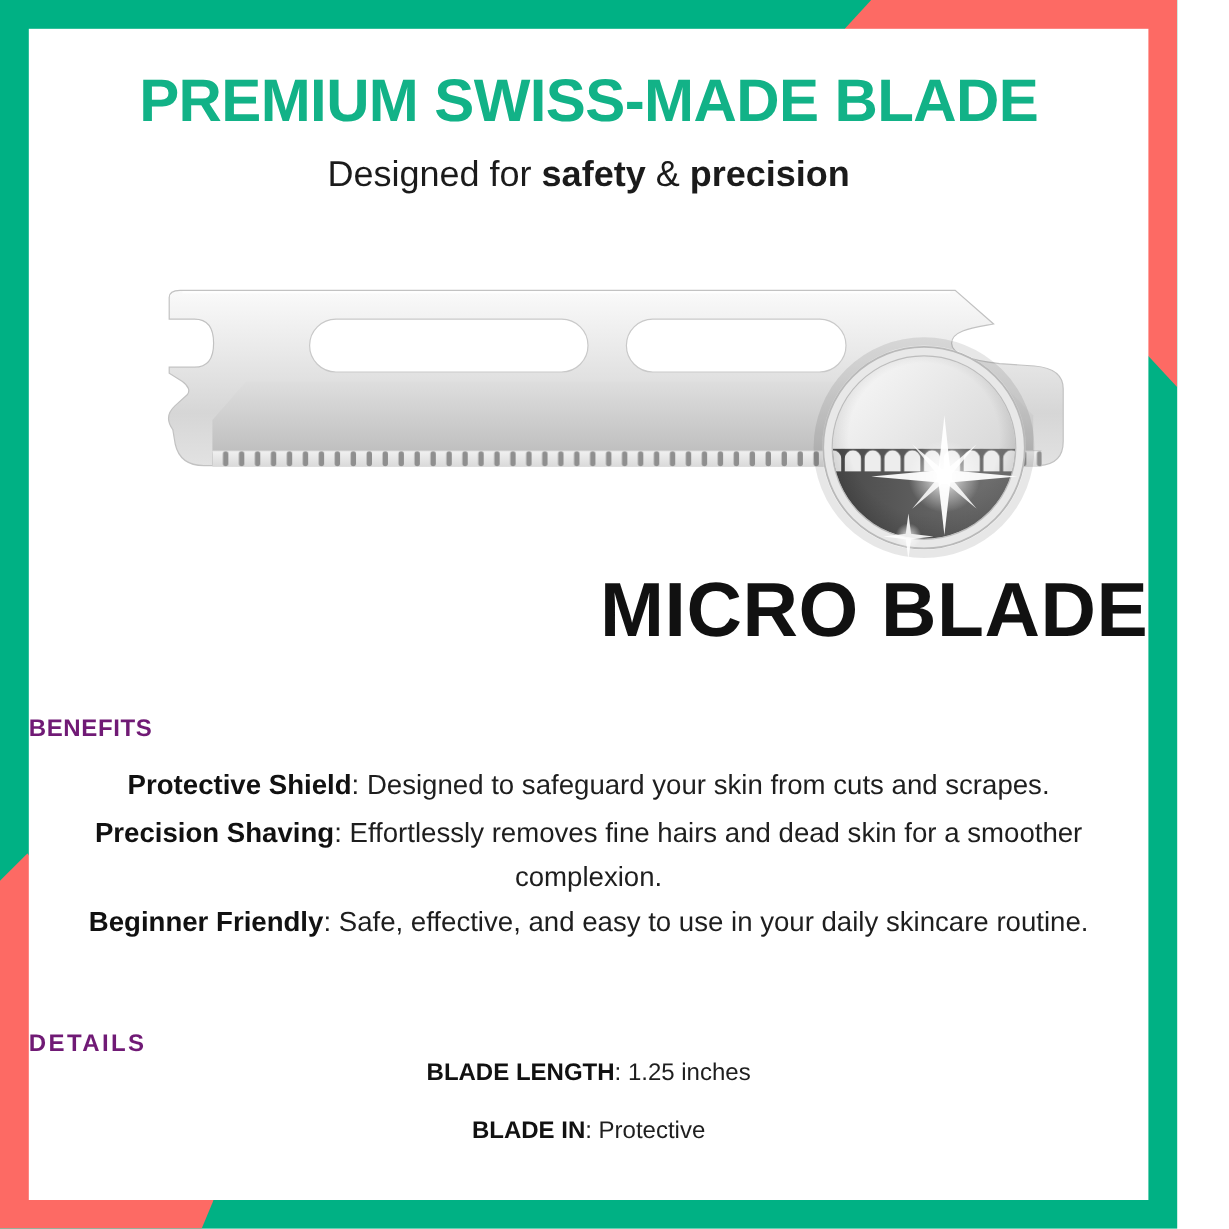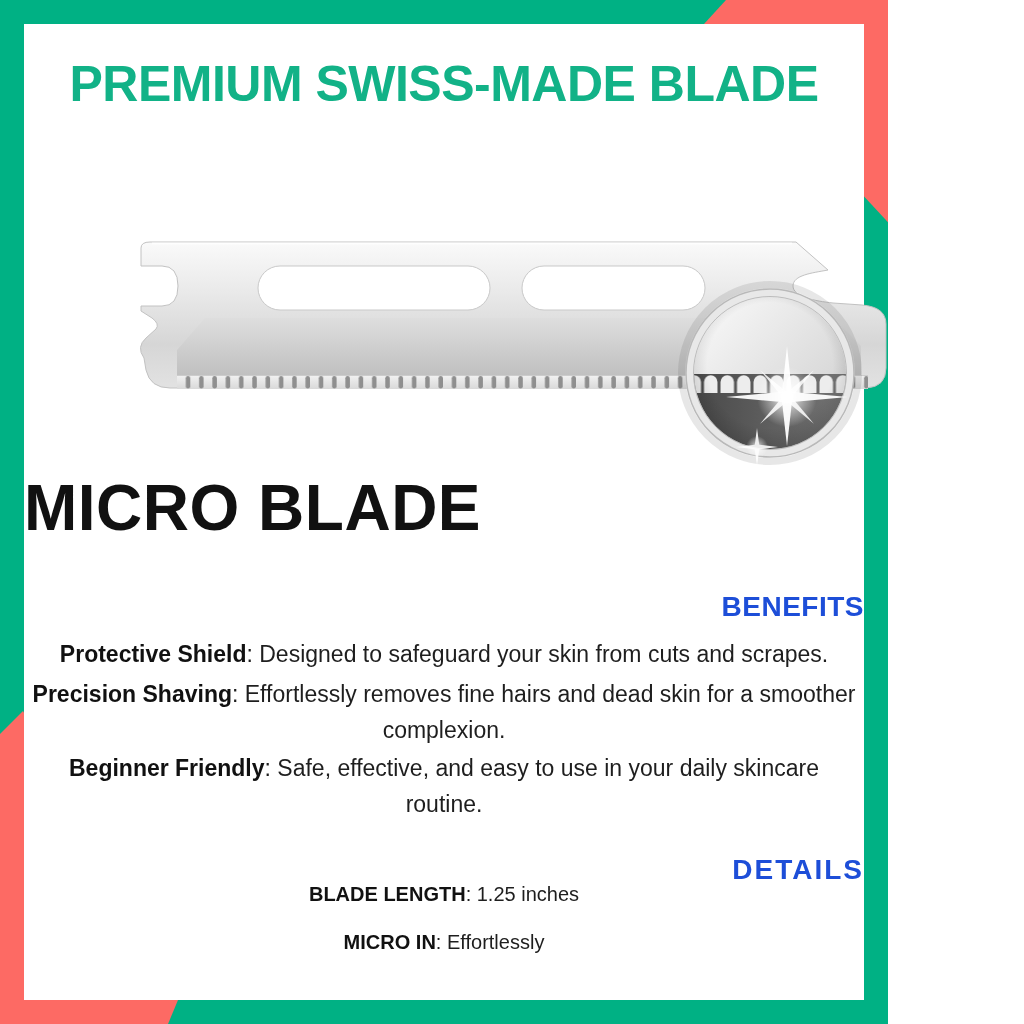--- a/index.html
+++ b/index.html
@@ -1,38 +1,38 @@
 <!DOCTYPE html>
 <html><head>
 <meta charset="utf-8">
 <style>
   * { margin:0; padding:0; box-sizing:border-box; }
   html,body { width:1024px; height:1024px; }
   body { font-family:"Liberation Sans", sans-serif; }
-  .page { position:relative; width:888px; height:1024px; background:#00b184; overflow:hidden; }
+  .page { position:relative; width:981px; height:1024px; background:#00b184; overflow:hidden; }
   .accent { position:absolute; inset:0; background:#fd6a64; }
   .accent.tr { clip-path:polygon(726px 0, 1024px 0, 1024px 366px, 1000px 343px, 704px 24px); }
   .accent.bl { clip-path:polygon(0 734px, 23px 711px, 178px 1000px, 168px 1024px, 0 1024px); }
   .card { position:absolute; left:24px; top:24px; right:24px; bottom:24px; background:#ffffff; }
 
   .title { position:absolute; top:32px; left:0; right:0; text-align:center;
            font-size:50px; line-height:56px; font-weight:800; letter-spacing:-0.5px;
            color:#12b287; }
   .subtitle { position:absolute; top:102px; left:0; right:0; text-align:center;
               font-size:30px; line-height:40px; font-weight:400; color:#1b1b1b; }
   .subtitle b { font-weight:700; }
 
   .blade-wrap { position:absolute; left:96px; top:194px; width:790px; height:252px; }
 
-  .product-name { position:absolute; top:448px; left:0; right:0; text-align:left;
+  .product-name { position:absolute; top:448px; left:0; right:0; text-align:right;
                   font-size:64px; line-height:72px; font-weight:800; letter-spacing:0.5px;
                   color:#111111; }
 
-  .sec-heading { position:absolute; left:0; right:0; text-align:right;
-                 font-size:28px; line-height:34px; font-weight:800; color:#1d4ed8; }
+  .sec-heading { position:absolute; left:0; right:0; text-align:left;
+                 font-size:20px; line-height:34px; font-weight:800; color:#701a75; }
   .benefits-heading { top:566px; letter-spacing:0.5px; }
   .details-heading  { top:804px; letter-spacing:2px;margin-top:25px; }
 
   .benefit { position:absolute; left:10px; right:10px; text-align:center;
              font-size:23px; line-height:36px; color:#1e1e1e; font-weight:400; }
   .benefit b, .detail b { font-weight:700; color:#111111; }
   .benefit-1 { top:612px;text-align:center; }
   .benefit-2 { top:652px; left:50%; transform:translateX(-50%); width:830px; }
   .benefit-3 { top:726px; }
 
@@ -45,20 +45,21 @@
 <body>
 
 <div class="page">
   <div class="accent tr"></div>
   <div class="accent bl"></div>
 
   <div class="card">
 
     <div class="title">PREMIUM SWISS-MADE BLADE</div>
 
+    <div class="subtitle"><span>Designed for </span><b>safety</b><span> &amp; </span><b>precision</b></div>
 
     <div class="blade-wrap">
       <svg width="790" height="252" viewBox="0 0 790 252">
         <defs>
           <linearGradient id="bladeGrad" x1="0" y1="0" x2="0" y2="1">
             <stop offset="0" stop-color="#fafafa"></stop>
             <stop offset="0.35" stop-color="#e9e9e9"></stop>
             <stop offset="0.7" stop-color="#d6d6d6"></stop>
             <stop offset="1" stop-color="#e2e2e2"></stop>
           </linearGradient>
@@ -162,16 +163,16 @@
     <p class="benefit benefit-1"><b>Protective Shield</b><span>: Designed to safeguard your skin from cuts and scrapes.</span></p>
 
     <p class="benefit benefit-2"><b>Precision Shaving</b><span>: Effortlessly removes fine hairs and dead skin for a smoother complexion.</span></p>
 
     <p class="benefit benefit-3"><b>Beginner Friendly</b><span>: Safe, effective, and easy to use in your daily skincare routine.</span></p>
 
     <div class="sec-heading details-heading">DETAILS</div>
 
     <p class="detail detail-1"><b>BLADE LENGTH</b><span>: 1.25 inches</span></p>
 
-    <p class="detail detail-2"><b>MICRO IN</b><span>: Effortlessly</span></p>
+    <p class="detail detail-2"><b>BLADE IN</b><span>: Protective</span></p>
 
   </div>
 </div>
 
 </body></html>

